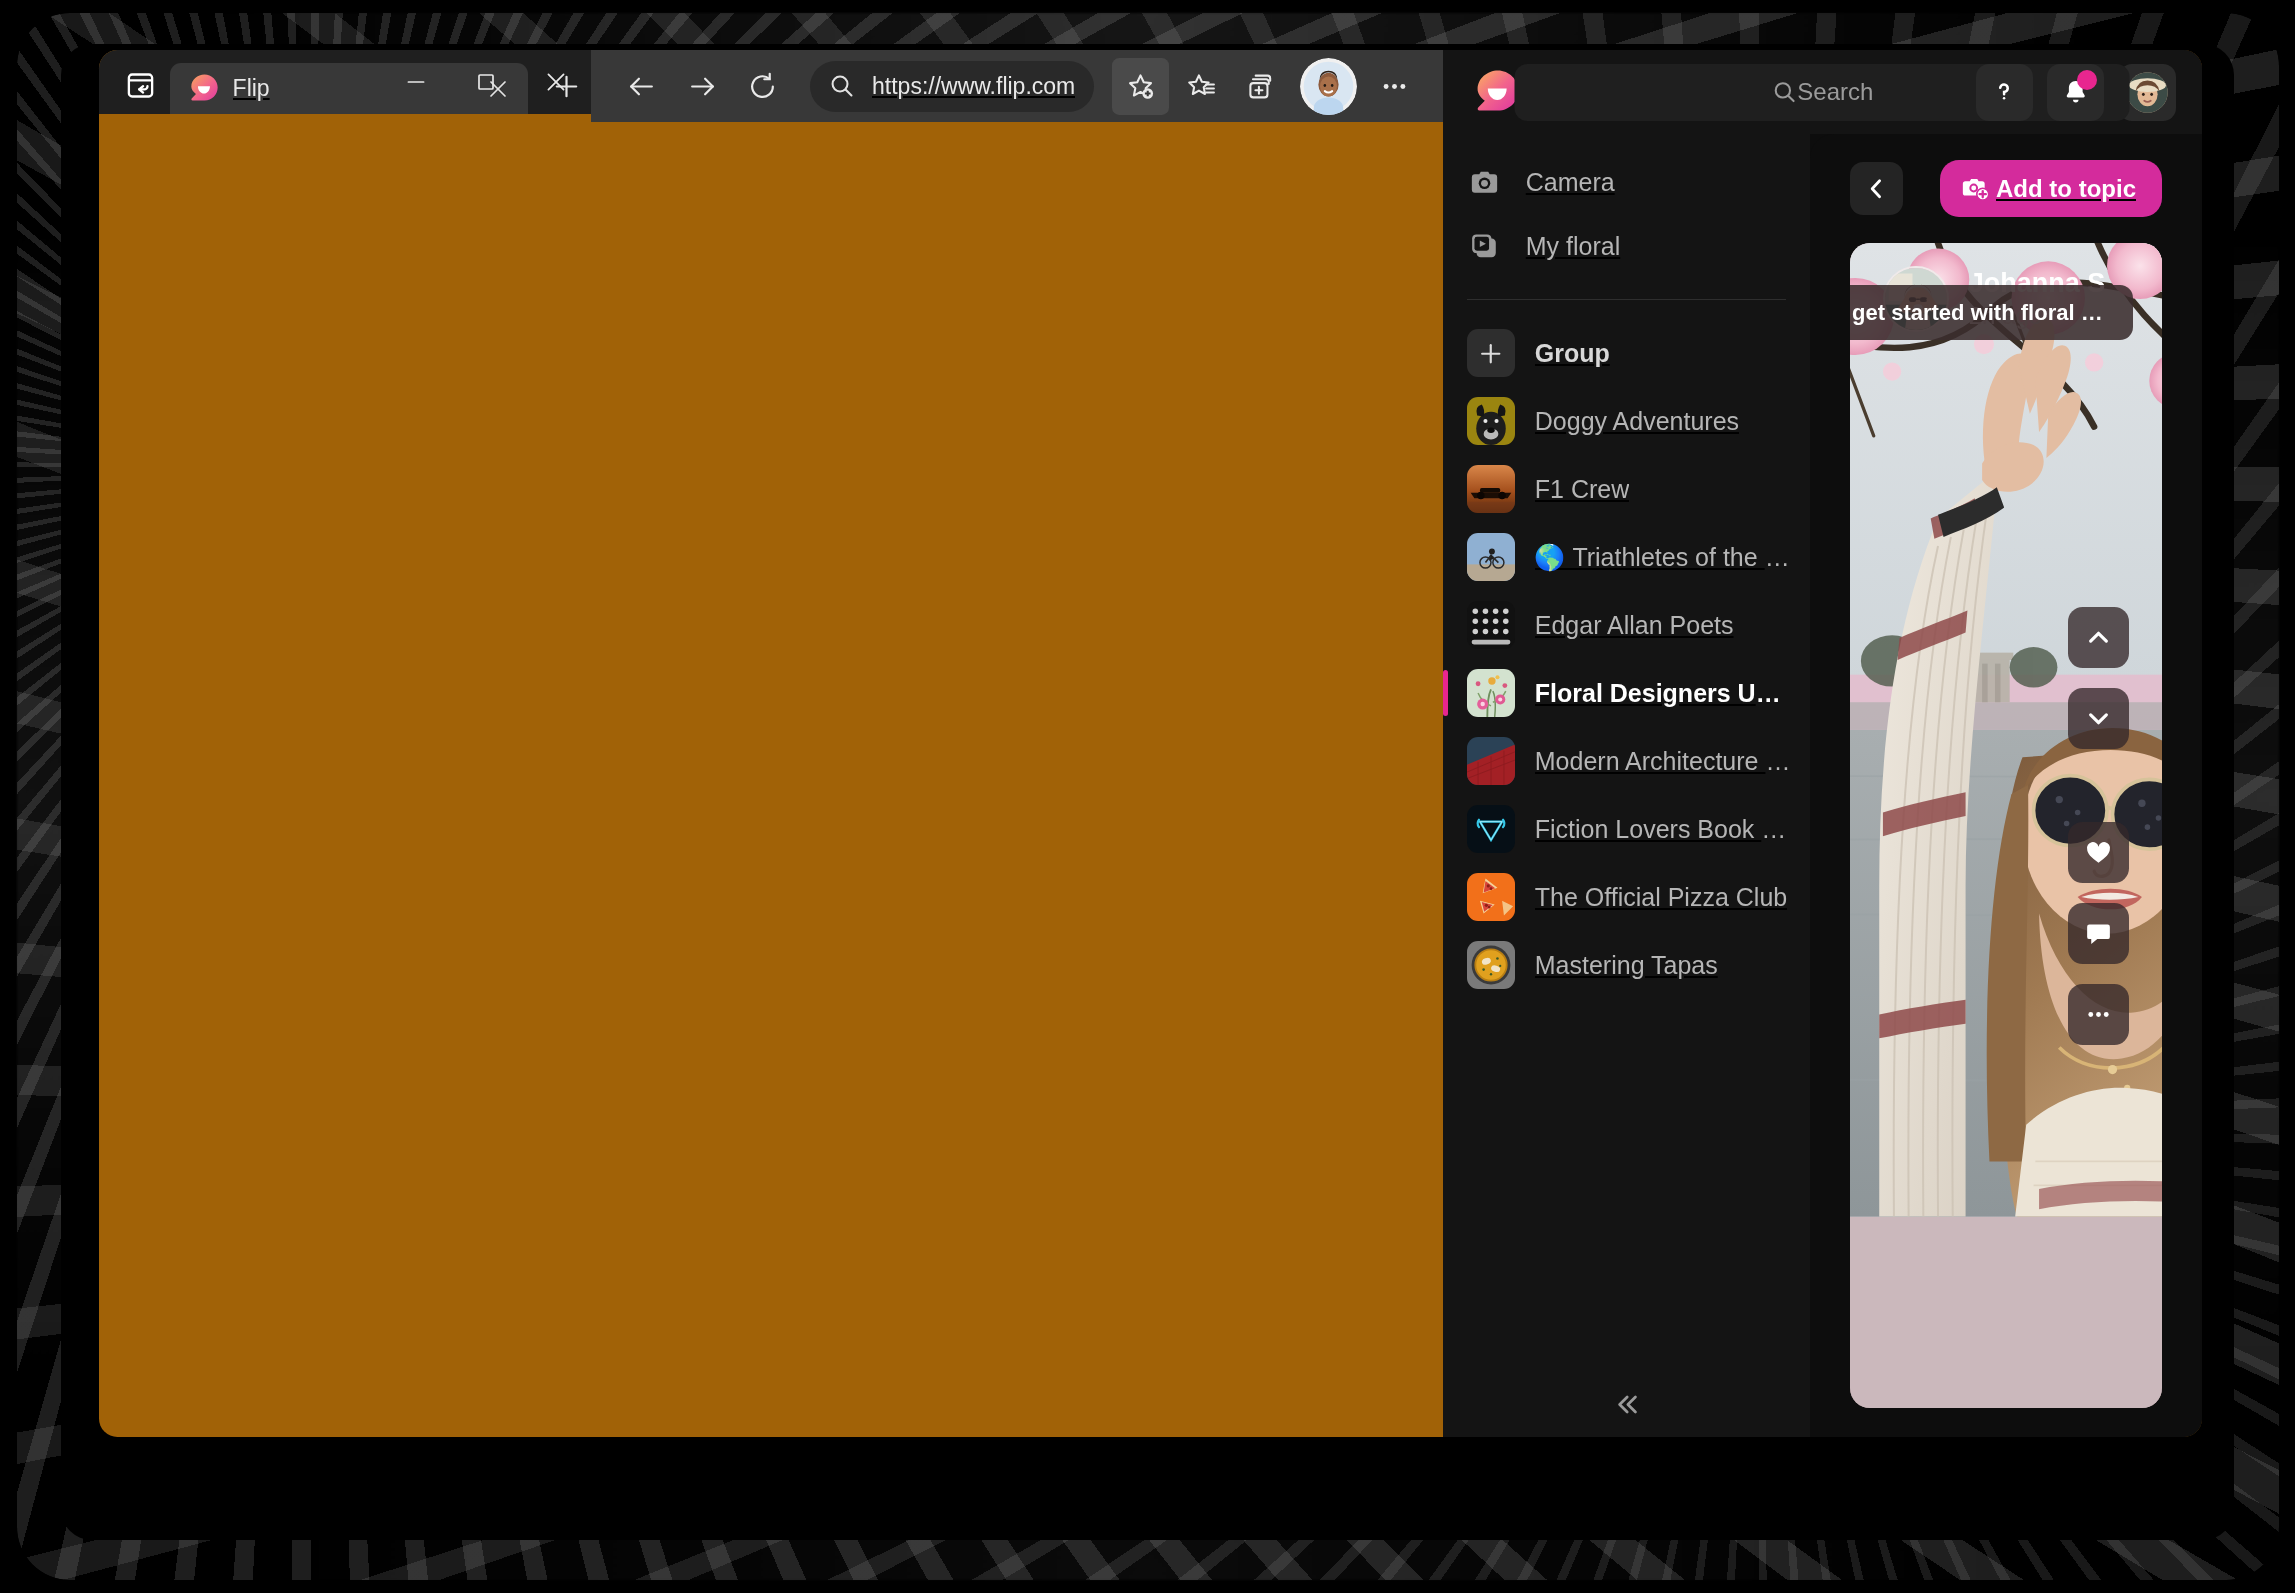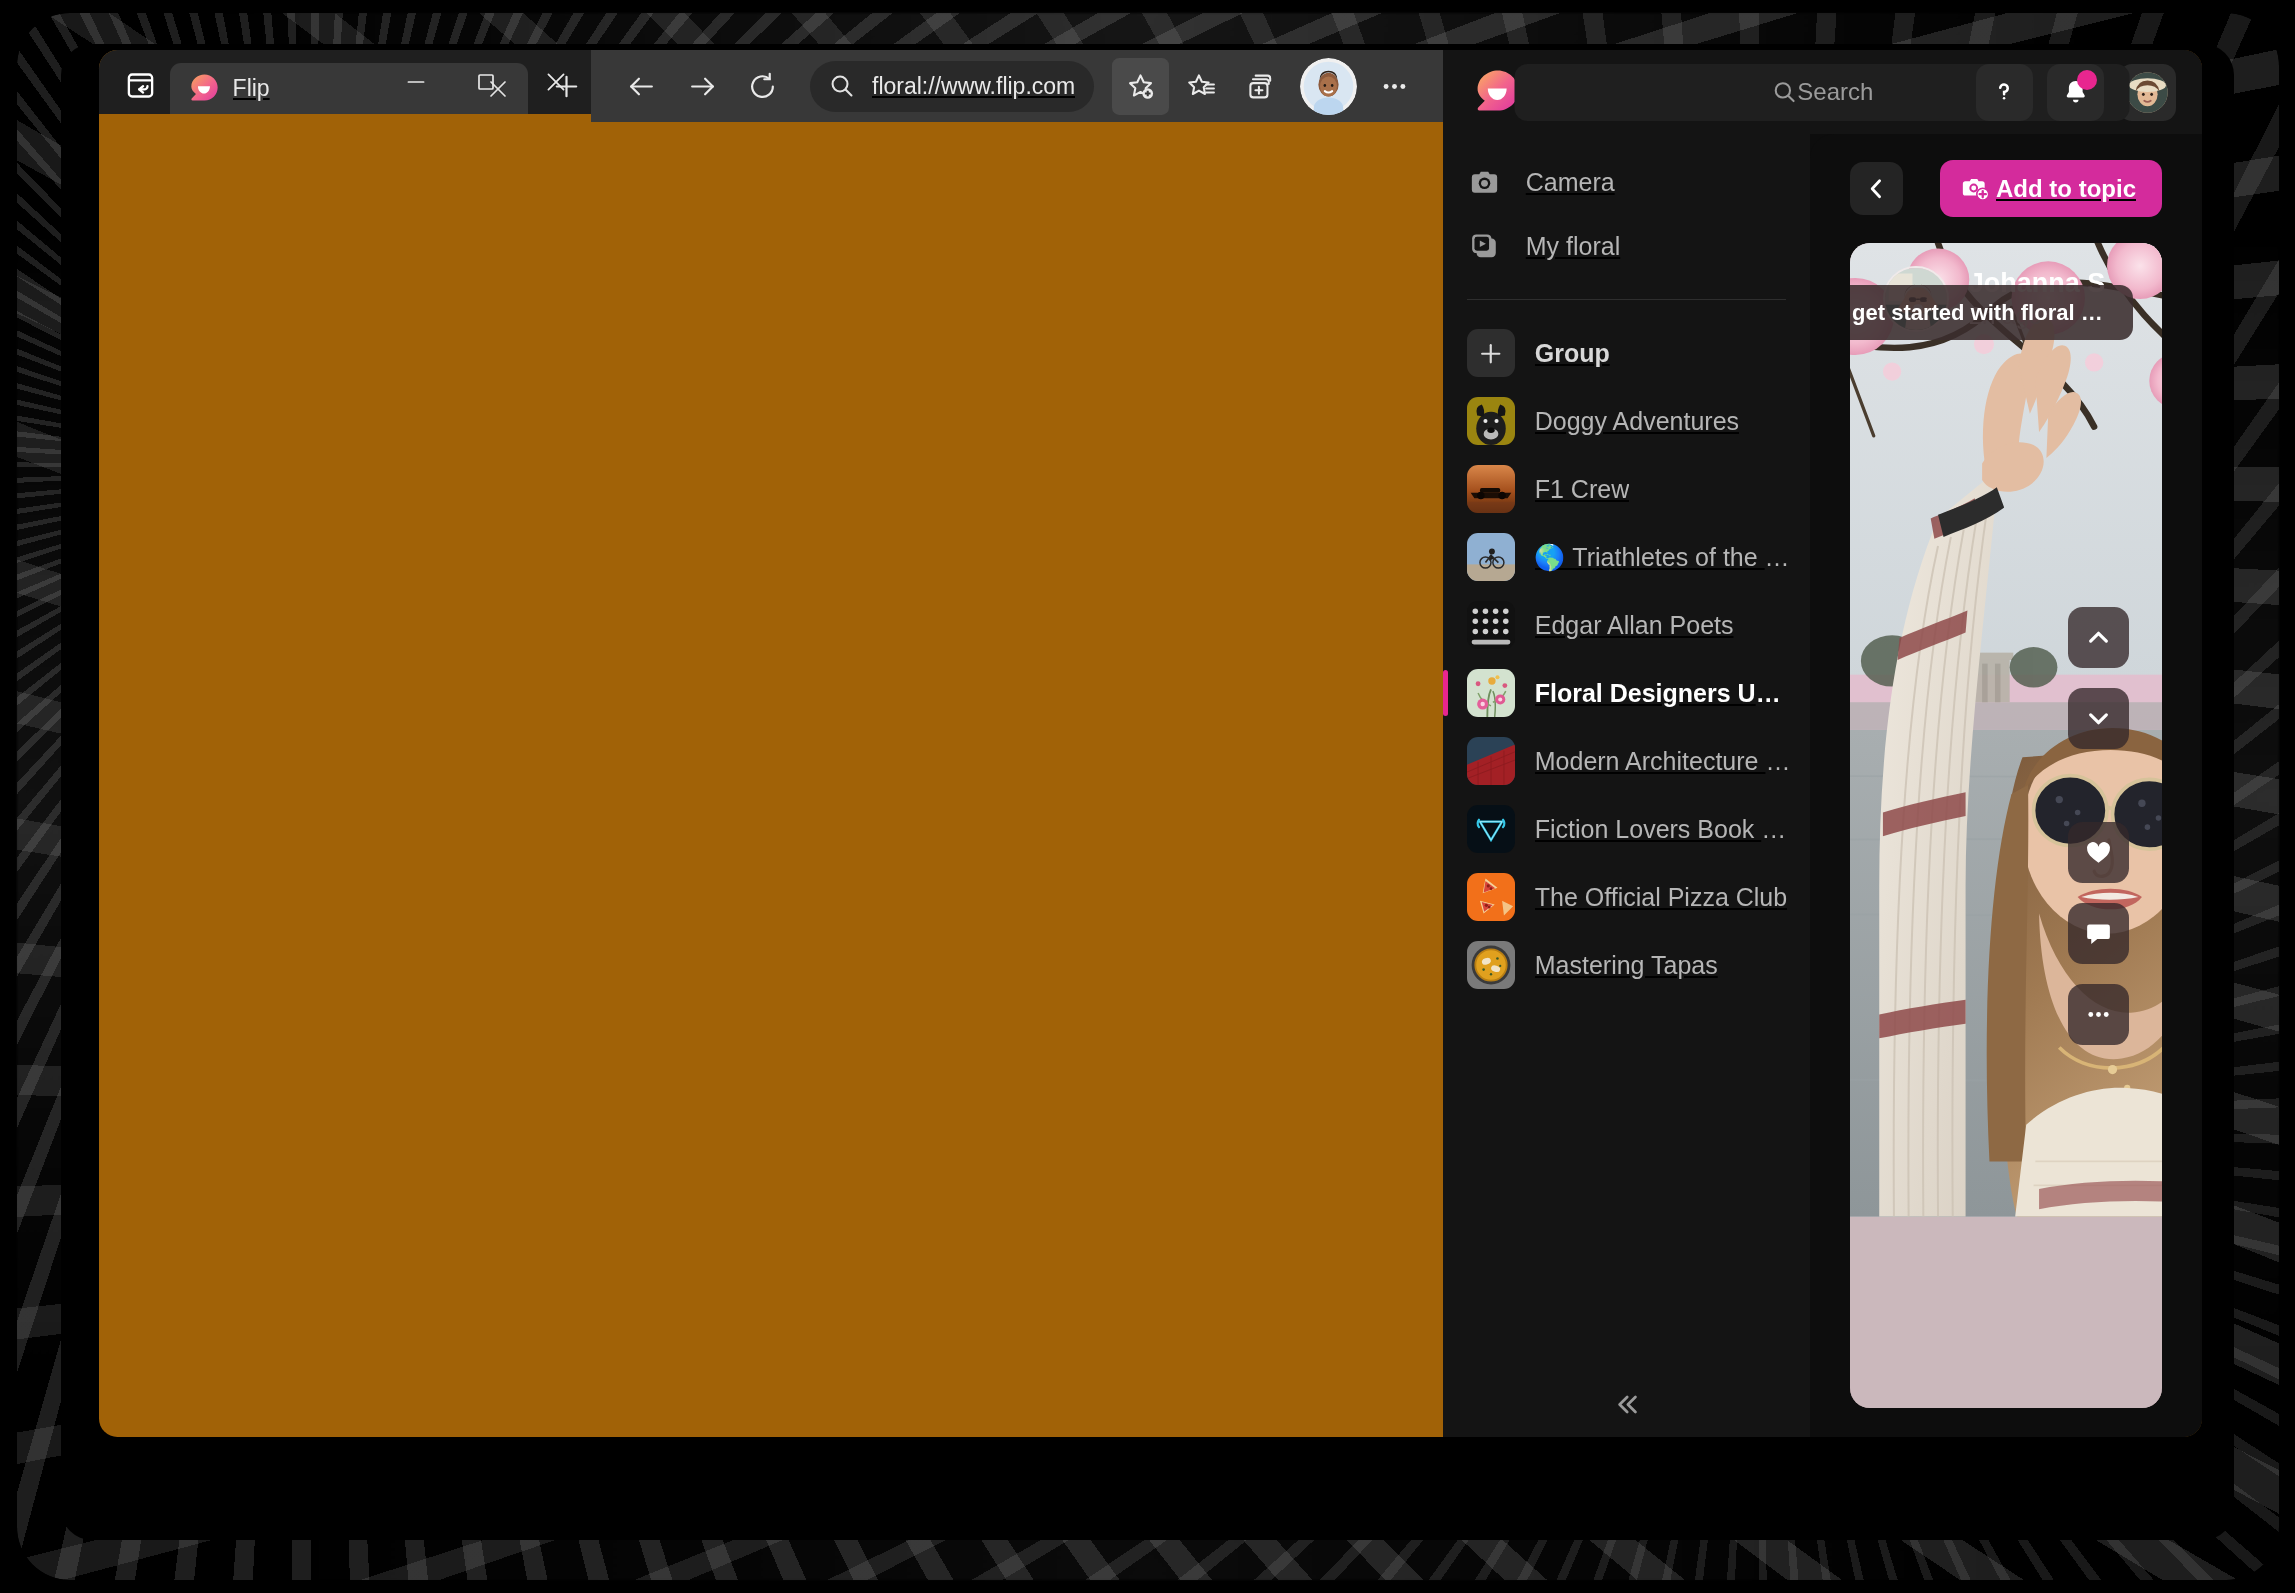--- a/index.html
+++ b/index.html
@@ -229,21 +229,21 @@
   #main-head { display: flex; align-items: center; height: 61px; flex: 0 0 61px; }
   #back-btn {
     width: 53px; height: 53px; border-radius: 13px;
     background: #242424;
     display: flex; align-items: center; justify-content: center;
     color: #fff;
   }
   #add-topic {
     margin-left: auto;
     height: 57px; padding: 0 26px 0 20px;
-    background: #d42b9c; border-radius: 13px;
+    background: #d42b9c; border-radius: 19px;
     display: flex; align-items: center; gap: 5px;
     color: #fff; font-size: 24px; font-weight: bold;
   }
 
   
   #player {
     margin-top: 24px; flex: 1;
     border-radius: 20px; overflow: hidden;
     position: relative;
     background: #6b5a5c;
@@ -400,21 +400,21 @@
         <path d="M20 12 A8 8 0 1 1 17.2 6"></path>
           <polyline points="17.6,2.2 17.6,6.4 13.4,6.4"></polyline>
       </svg>
     </div>
 
     <div id="omnibox">
       <svg width="27.5" height="27.5" viewBox="0 0 24 24" fill="none" stroke="#e2e2e2" stroke-width="1.8" stroke-linecap="round">
         <circle cx="10.5" cy="10.5" r="6.5"></circle>
           <line x1="15.5" y1="15.5" x2="20.5" y2="20.5"></line>
       </svg>
-      <span id="omnibox-url">floral://www.flip.com</span>
+      <span id="omnibox-url">https://www.flip.com</span>
     </div>
 
     <div class="tb-btn active">
       <svg width="31" height="31" viewBox="0 0 24 24" fill="none" stroke="currentColor" stroke-width="1.6" stroke-linejoin="round">
         <path d="M12 3.4 l2.5 5.3 5.6 .7 -4.1 3.9 1.1 5.7 -5.1 -2.8 -5.1 2.8 1.1 -5.7 -4.1 -3.9 5.6 -.7 Z"></path>
         <circle cx="17.6" cy="17.4" r="4.1" fill="#eaeaea" stroke="none"></circle>
         <line x1="17.6" y1="15.2" x2="17.6" y2="19.6" stroke="#383838" stroke-width="1.6"></line>
         <line x1="15.4" y1="17.4" x2="19.8" y2="17.4" stroke="#383838" stroke-width="1.6"></line>
       </svg>
     </div>

